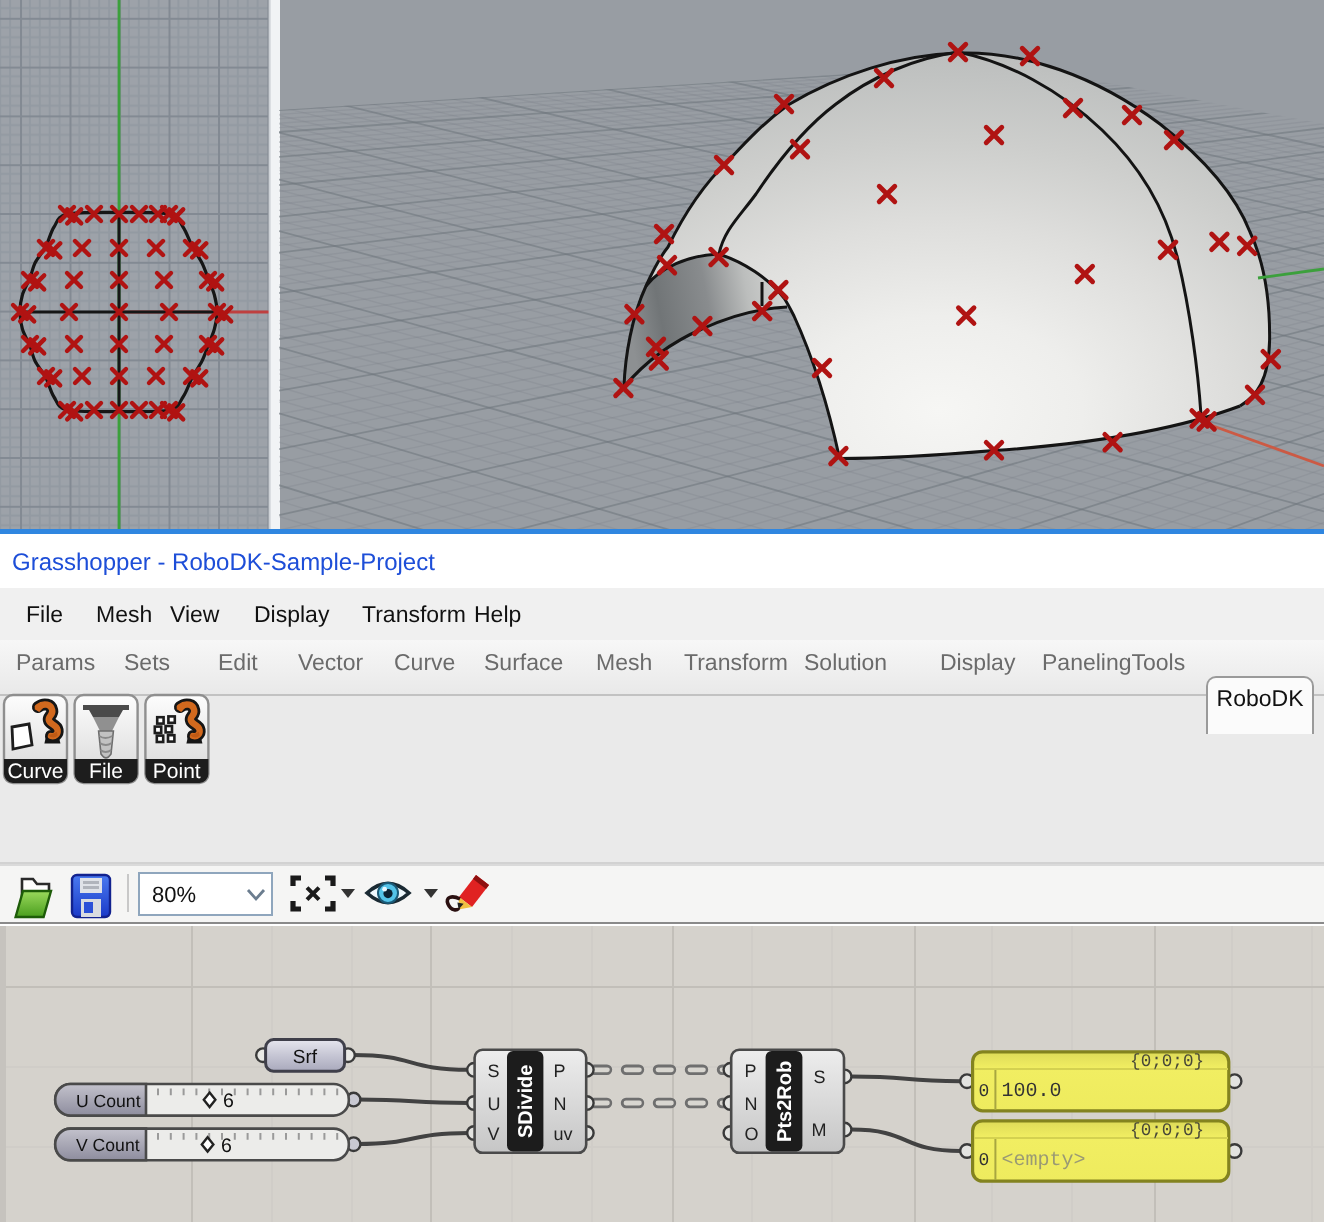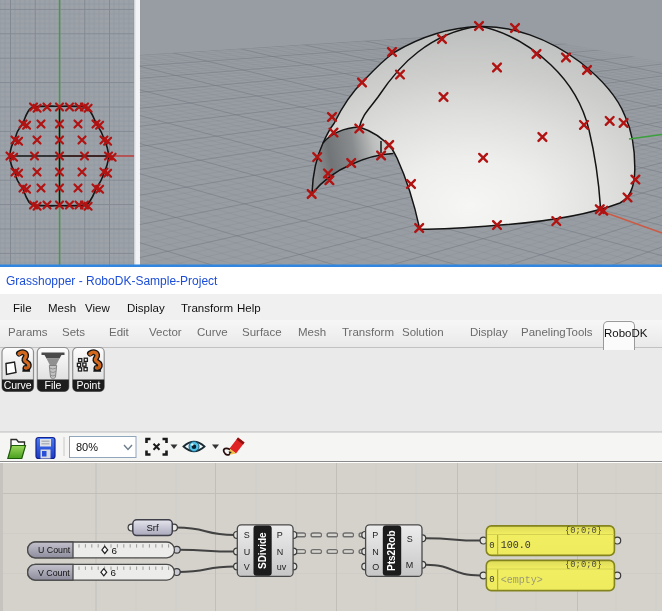--- a/index.html
+++ b/index.html
@@ -178,21 +178,21 @@
  <span class="abs" style="left:62px;top:6px">Sets</span>
  <span class="abs" style="left:109px;top:6px">Edit</span>
  <span class="abs" style="left:149px;top:6px">Vector</span>
  <span class="abs" style="left:197px;top:6px">Curve</span>
  <span class="abs" style="left:242px;top:6px">Surface</span>
  <span class="abs" style="left:298px;top:6px">Mesh</span>
  <span class="abs" style="left:342px;top:6px">Transform</span>
  <span class="abs" style="left:402px;top:6px">Solution</span>
  <span class="abs" style="left:470px;top:6px">Display</span>
  <span class="abs" style="left:521px;top:6px">PanelingTools</span>
- <div class="abs" style="left:603px;top:1px;width:32px;height:29px;background:#fbfbfb;border:1px solid #9a9a9a;border-bottom:none;border-radius:5px 5px 0 0;color:#111;padding-top:5px;z-index:5">RoboDK</div>
+ <div class="abs" style="left:603px;top:18px;width:54px;height:29px;background:#fbfbfb;border:1px solid #9a9a9a;border-bottom:none;border-radius:5px 5px 0 0;color:#111;text-align:center;padding-top:5px;z-index:5">RoboDK</div>
 </div>
 
 <div class="abs" style="left:0;top:348px;width:662px;height:84px;background:#eaeaea;border-bottom:1px solid #d2d2d2"></div>
 <svg class="abs" style="left:0;top:346px" width="120" height="48">
 <defs>
  <linearGradient id="btn" x1="0" y1="0" x2="0" y2="1">
   <stop offset="0" stop-color="#fdfdfd"></stop>
         <stop offset="0.7" stop-color="#e2e2e2"></stop>
         <stop offset="1" stop-color="#cfcfcf"></stop>
  </linearGradient>

